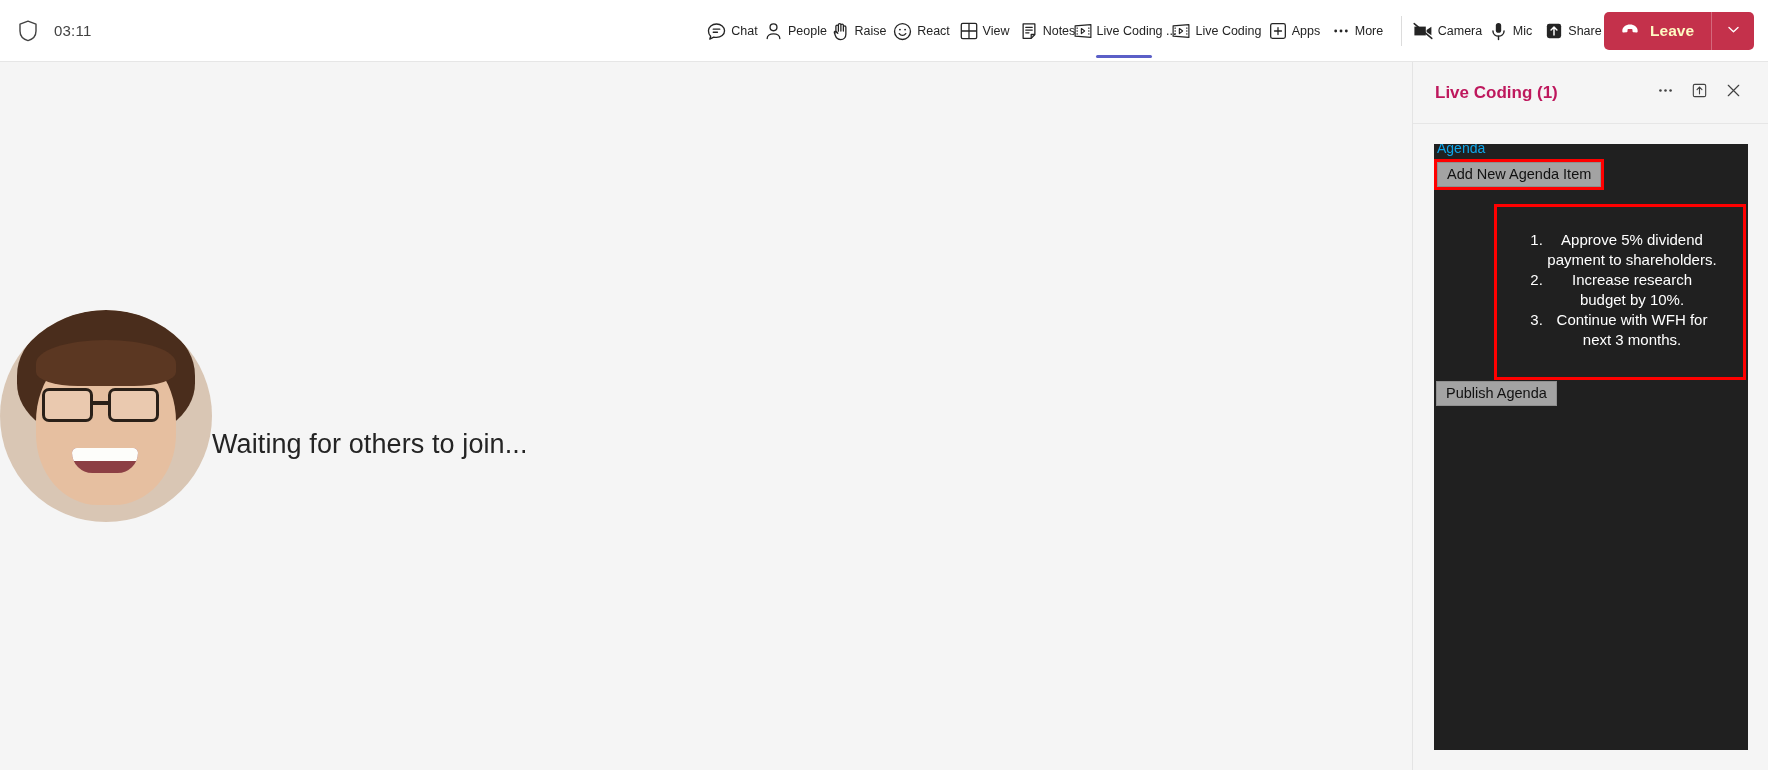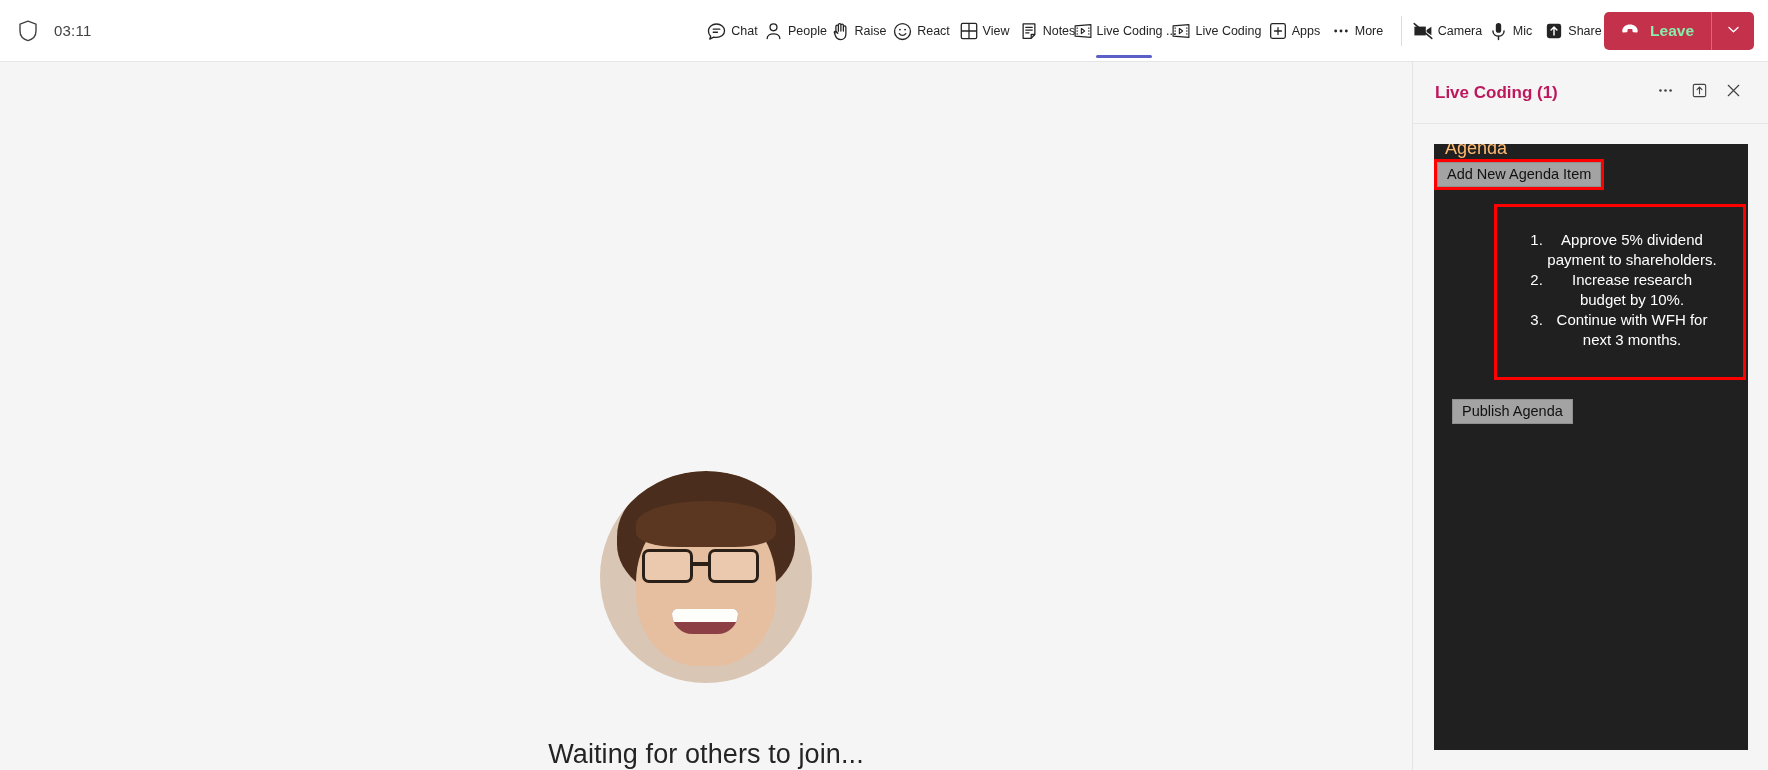--- a/index.html
+++ b/index.html
@@ -49,29 +49,29 @@
   }
   .leave-btn {
     display: flex; align-items: center; height: 38px;
     background: #c4314b; border-radius: 5px; margin-left: 18px;
     overflow: hidden; cursor: pointer;
   }
   .leave-main {
     display: flex; align-items: center; gap: 9px;
     padding: 0 17px 0 15px; height: 38px;
   }
-  .leave-main .lt { color: #86efac; font-size: 15.5px; font-weight: bold; }
+  .leave-main .lt { color: #fef9c3; font-size: 15.5px; font-weight: bold; }
   .leave-div { width: 1px; height: 38px; background: #d4697c; }
   .leave-caret { width: 42px; height: 38px; display: flex; align-items: center; justify-content: center; }
 
   
   .stage {
     position: absolute; top: 62px; left: 0; width: 1412px; height: 708px;
     background: #f5f5f5;
-    display: flex; flex-direction: column; align-items: center; justify-content: flex-end;
+    display: flex; align-items: center; justify-content: flex-start;
   }
   .avatar {
     width: 212px; height: 212px; border-radius: 50%;
     background: #d9c6b4; overflow: hidden; position: relative;
   }
   .av-hair { position:absolute; left:8%; top:0; width:84%; height:62%;
     border-radius:50% 50% 44% 44%; background:#4a2d1c; }
   .av-face { position:absolute; left:17%; top:16%; width:66%; height:76%;
     border-radius:48% 48% 44% 44%; background:#e6bfa0; }
   .av-fringe { position:absolute; left:17%; top:14%; width:66%; height:22%;
@@ -103,39 +103,39 @@
     width: 34px; height: 32px; display: flex; align-items: center; justify-content: center;
     cursor: pointer; color: #424242;
   }
   .panel-body { padding: 20px 21px 0 21px; height: 646px; }
 
   .agenda-app {
     background: #202020; width: 314px; height: 606px;
     position: relative; overflow: hidden; color: #ffffff;
   }
   .agenda-label {
-    font-size: 18px; color: #fdba74; line-height: 14px;
-    padding-left: 11px; margin-top: -3px;
+    font-size: 14px; color: #0ea5e9; line-height: 14px;
+    padding-left: 3px; margin-top: -3px;
   }
   .hl-box { border: 3px solid #ff0000; display: inline-block; }
   .btn-row { padding-left: 0px; margin-top: 4px; }
   .win-btn {
     background: #a3a3a3; border: 1px solid #8f8f8f;
     font-family: "Liberation Sans", sans-serif; font-size: 14.5px;
     color: #111111; padding: 3px 9px 4px 9px; cursor: pointer;
     line-height: 16px; display: inline-block;
   }
   .list-wrap { margin-top: 14px; margin-left: 60px; margin-right: 2px; }
   .list-box { border: 3px solid #ff0000; padding: 5px 8px 9px 2px; }
   ol.agenda-list { margin: 18px; padding-left: 30px; text-align: center; }
   ol.agenda-list li {
     font-size: 15px; line-height: 20px; color: #ffffff;
     margin-bottom: 0px;
   }
-  .publish-row { margin-top: 19px; padding-left: 18px; }
+  .publish-row { margin-top: 1px; padding-left: 2px; }
 </style>
 </head>
 <body>
 
 <div class="app">
 
   <div class="topbar">
 
     <div class="topbar-left">
       <span>

